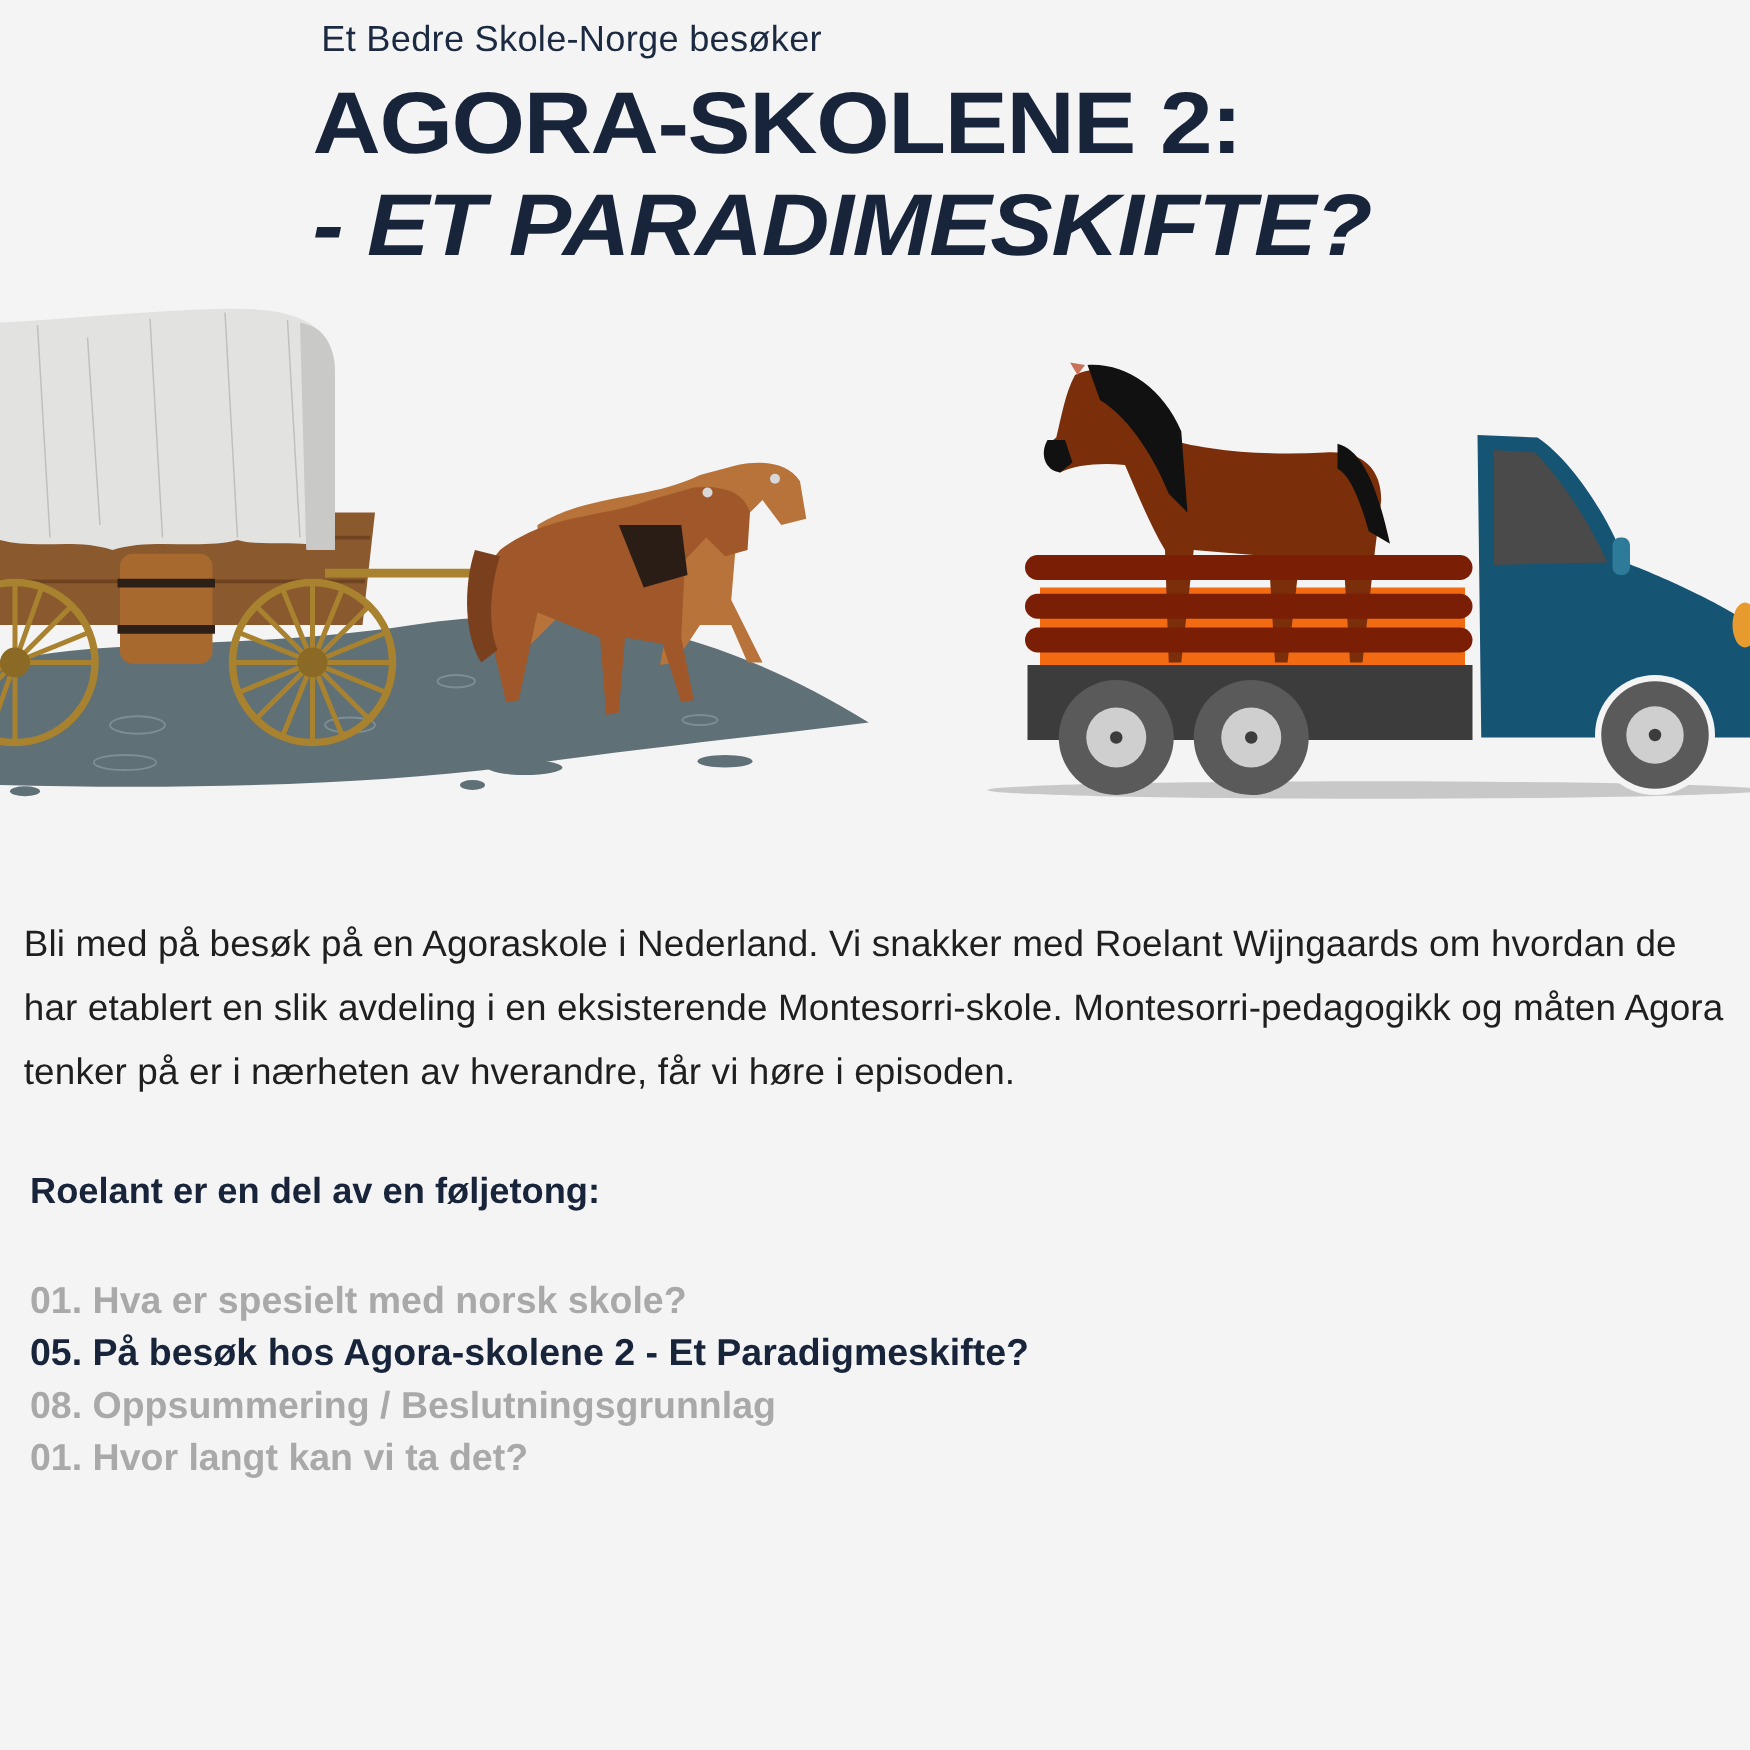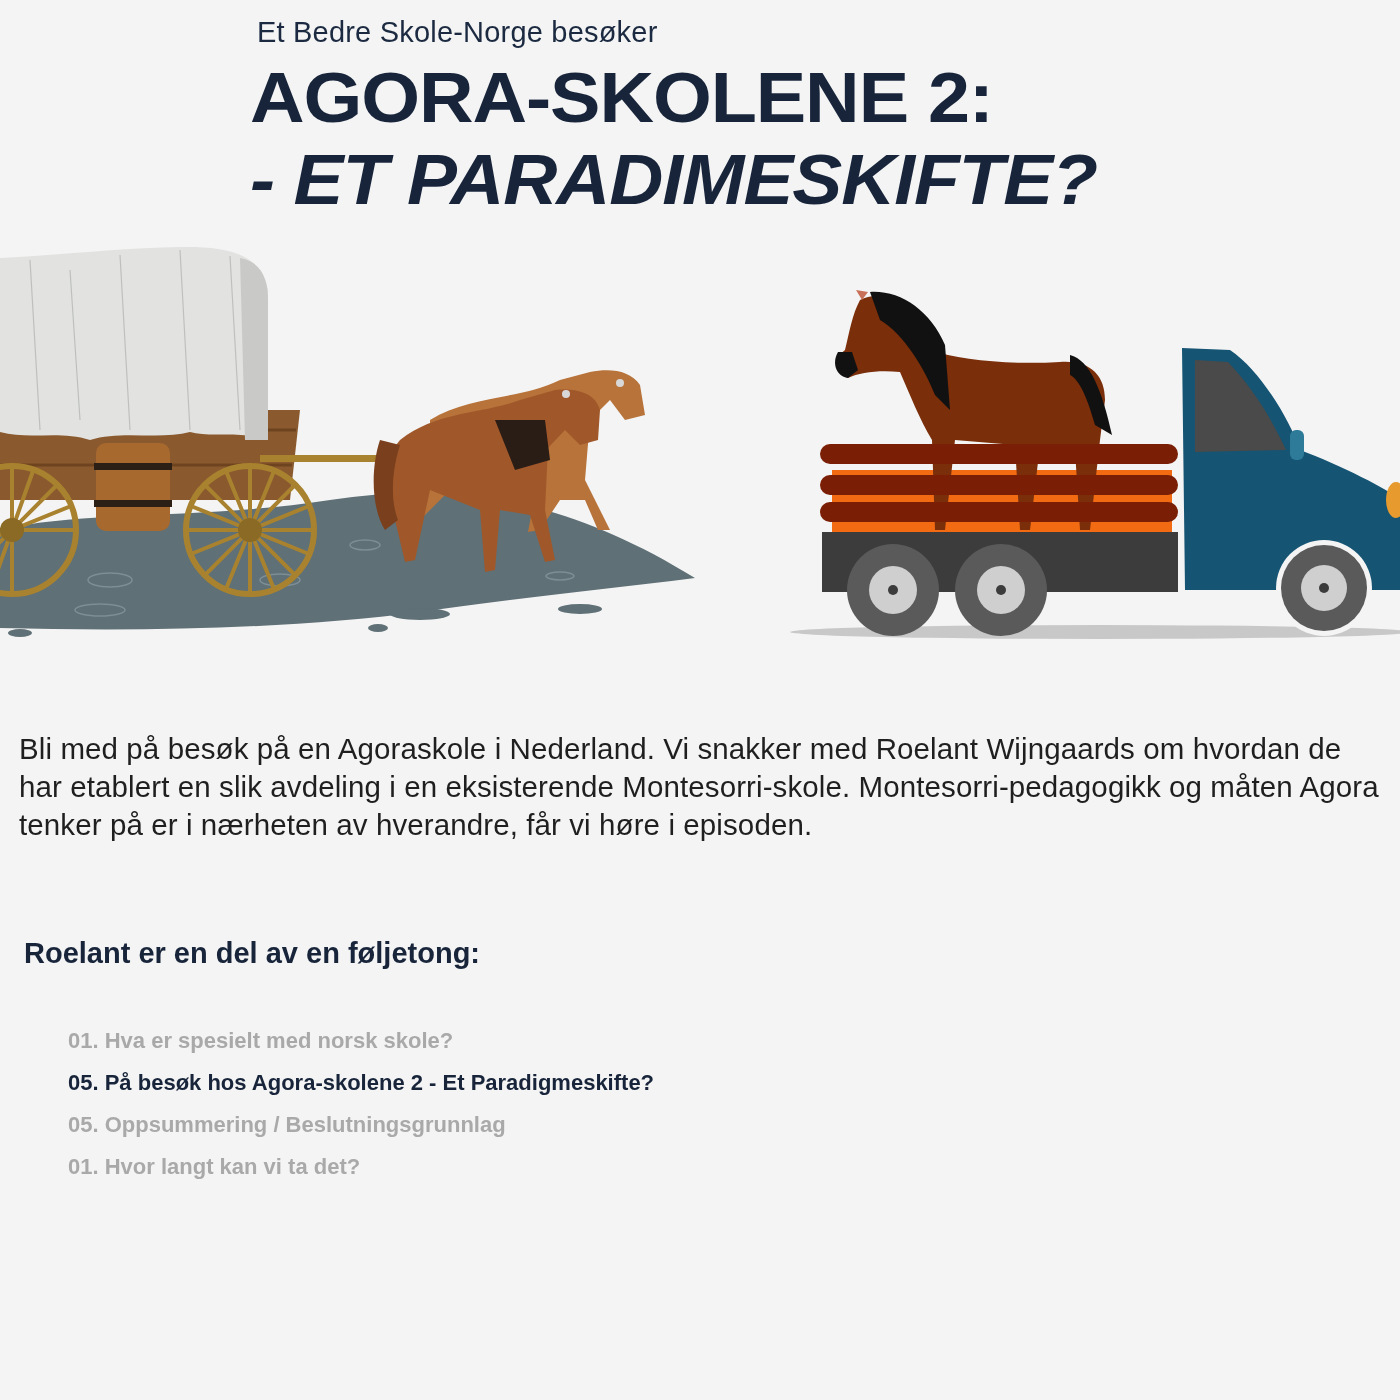--- a/index.html
+++ b/index.html
@@ -14,28 +14,28 @@
   .title1 {
     position: absolute; left: 250px; top: 60px; font-size: 70px; font-weight: 700;
     color: #17243a; letter-spacing: -1px; line-height: 76px; transform: scaleX(1.08); transform-origin: left;
   }
   .title2 {
     position: absolute; left: 250px; top: 142px; font-size: 70px; font-weight: 700; font-style: italic;
     color: #17243a; letter-spacing: -1px; line-height: 76px; transform: scaleX(1.07); transform-origin: left;
   }
   .illustration { position: absolute; left: 0; top: 230px; width: 1400px; height: 420px; }
   .description {
-    position: absolute; left: 19px; top: 700px; width: 1370px; font-size: 29.5px; line-height: 38px;
+    position: absolute; left: 19px; top: 700px; width: 1370px; font-size: 29.5px; line-height: 51px;
     color: #1f1f1f; letter-spacing: 0.1px;
   }
   .series-heading {
     position: absolute; left: 24px; top: 937px; font-size: 29px; font-weight: 700; color: #17243a;
   }
   .episodes { position: absolute; left: 24px; top: 1020px; list-style: none; margin: 0; padding: 0; }
-  .episode { font-size: 22px; font-weight: 700; line-height: 42px; color: #a9a9a9; white-space: nowrap; cursor: pointer; margin-left: 44px; }
+  .episode { font-size: 30px; font-weight: 700; line-height: 42px; color: #a9a9a9; white-space: nowrap; cursor: pointer; }
   .episode.current { color: #17243a; }
 </style>
 </head>
 <body>
 
 <div class="kicker">Et Bedre Skole-Norge besøker</div>
 <div class="title1">AGORA-SKOLENE 2:</div>
 <div class="title2">- ET PARADIMESKIFTE?</div>
 
 <svg class="illustration" viewBox="0 230 1400 420" xmlns="http://www.w3.org/2000/svg">
@@ -128,15 +128,15 @@
   </g>
 </svg>
 
 <p class="description">Bli med på besøk på en Agoraskole i Nederland. Vi snakker med Roelant Wijngaards om hvordan de har etablert en slik avdeling i en eksisterende Montesorri-skole. Montesorri-pedagogikk og måten Agora tenker på er i nærheten av hverandre, får vi høre i episoden.</p>
 
 <div class="series-heading">Roelant er en del av en føljetong:</div>
 
 <ul class="episodes">
   <li class="episode">01. Hva er spesielt med norsk skole?</li>
   <li class="episode current">05. På besøk hos Agora-skolene 2 - Et Paradigmeskifte?</li>
-  <li class="episode">05. Oppsummering / Beslutningsgrunnlag</li>
+  <li class="episode">08. Oppsummering / Beslutningsgrunnlag</li>
   <li class="episode">01. Hvor langt kan vi ta det?</li>
 </ul>
 
 </body></html>

